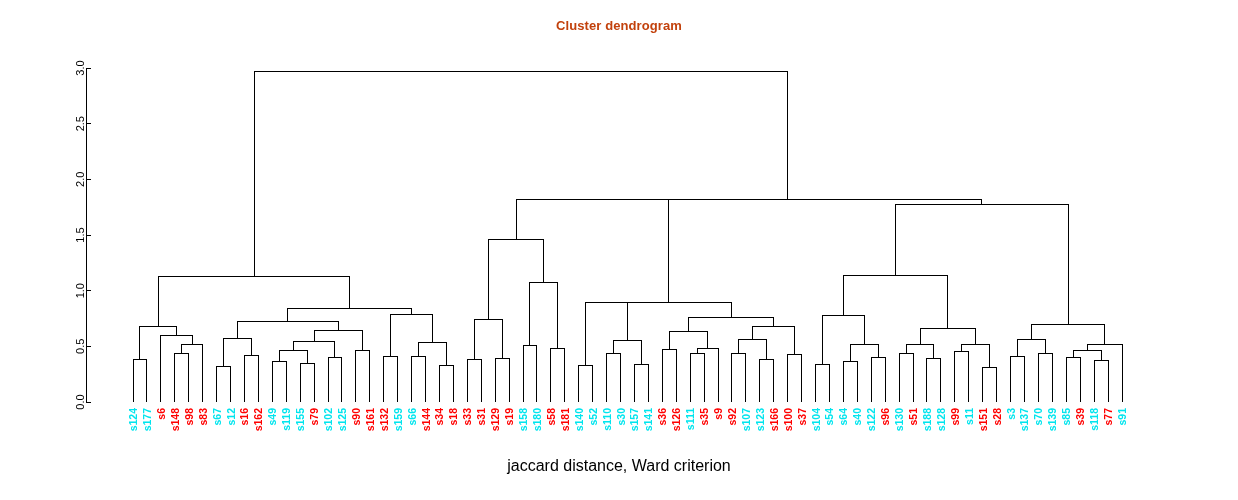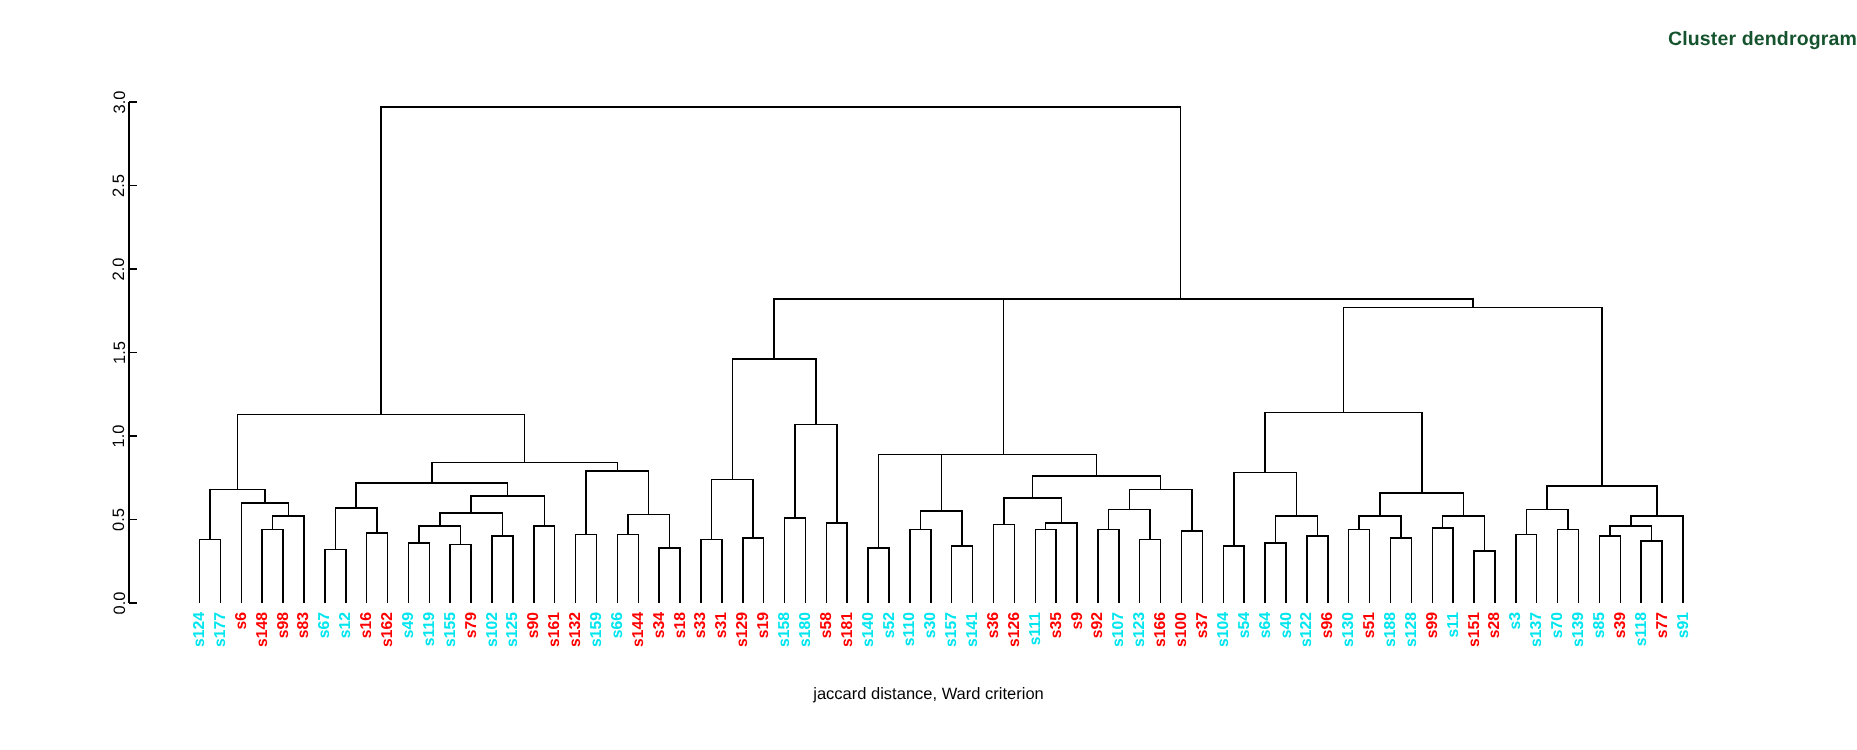--- a/index.html
+++ b/index.html
@@ -1,25 +1,25 @@
 <!DOCTYPE html>
 <html><head>
 <meta charset="utf-8">
 <style>
   html,body{margin:0;padding:0;background:#ffffff;}
   body{width:1238px;height:500px;overflow:hidden;
        font-family:"Liberation Sans","DejaVu Sans",sans-serif;}
   #plot-root{position:relative;width:1238px;height:500px;background:#fff;}
   #chart-title{
-    position:absolute;left:0;top:18px;width:1238px;text-align:right;
-    font-size:13px;font-weight:bold;color:#14532d;letter-spacing:0.1px;
+    position:absolute;left:0;top:18px;width:1238px;text-align:center;
+    font-size:13px;font-weight:bold;color:#c2410c;letter-spacing:0.1px;
   }
   #x-axis-label{
     position:absolute;left:0;top:457px;width:1238px;text-align:center;
-    font-size:11px;font-weight:normal;color:#000;
+    font-size:16px;font-weight:normal;color:#000;
   }
   #dendro-svg{position:absolute;left:0;top:0;}
   .axis-line{stroke:#000;stroke-width:1;shape-rendering:crispEdges;}
   .tick-line{stroke:#000;stroke-width:1;shape-rendering:crispEdges;}
   .tick-text{font-family:"Liberation Sans","DejaVu Sans",sans-serif;
              font-size:11px;fill:#000;}
   .branch{stroke:#000;stroke-width:1;fill:none;shape-rendering:crispEdges;}
   .leaf-label{font-family:"Liberation Sans","DejaVu Sans",sans-serif;
               font-size:10.5px;font-weight:bold;}
 </style>

